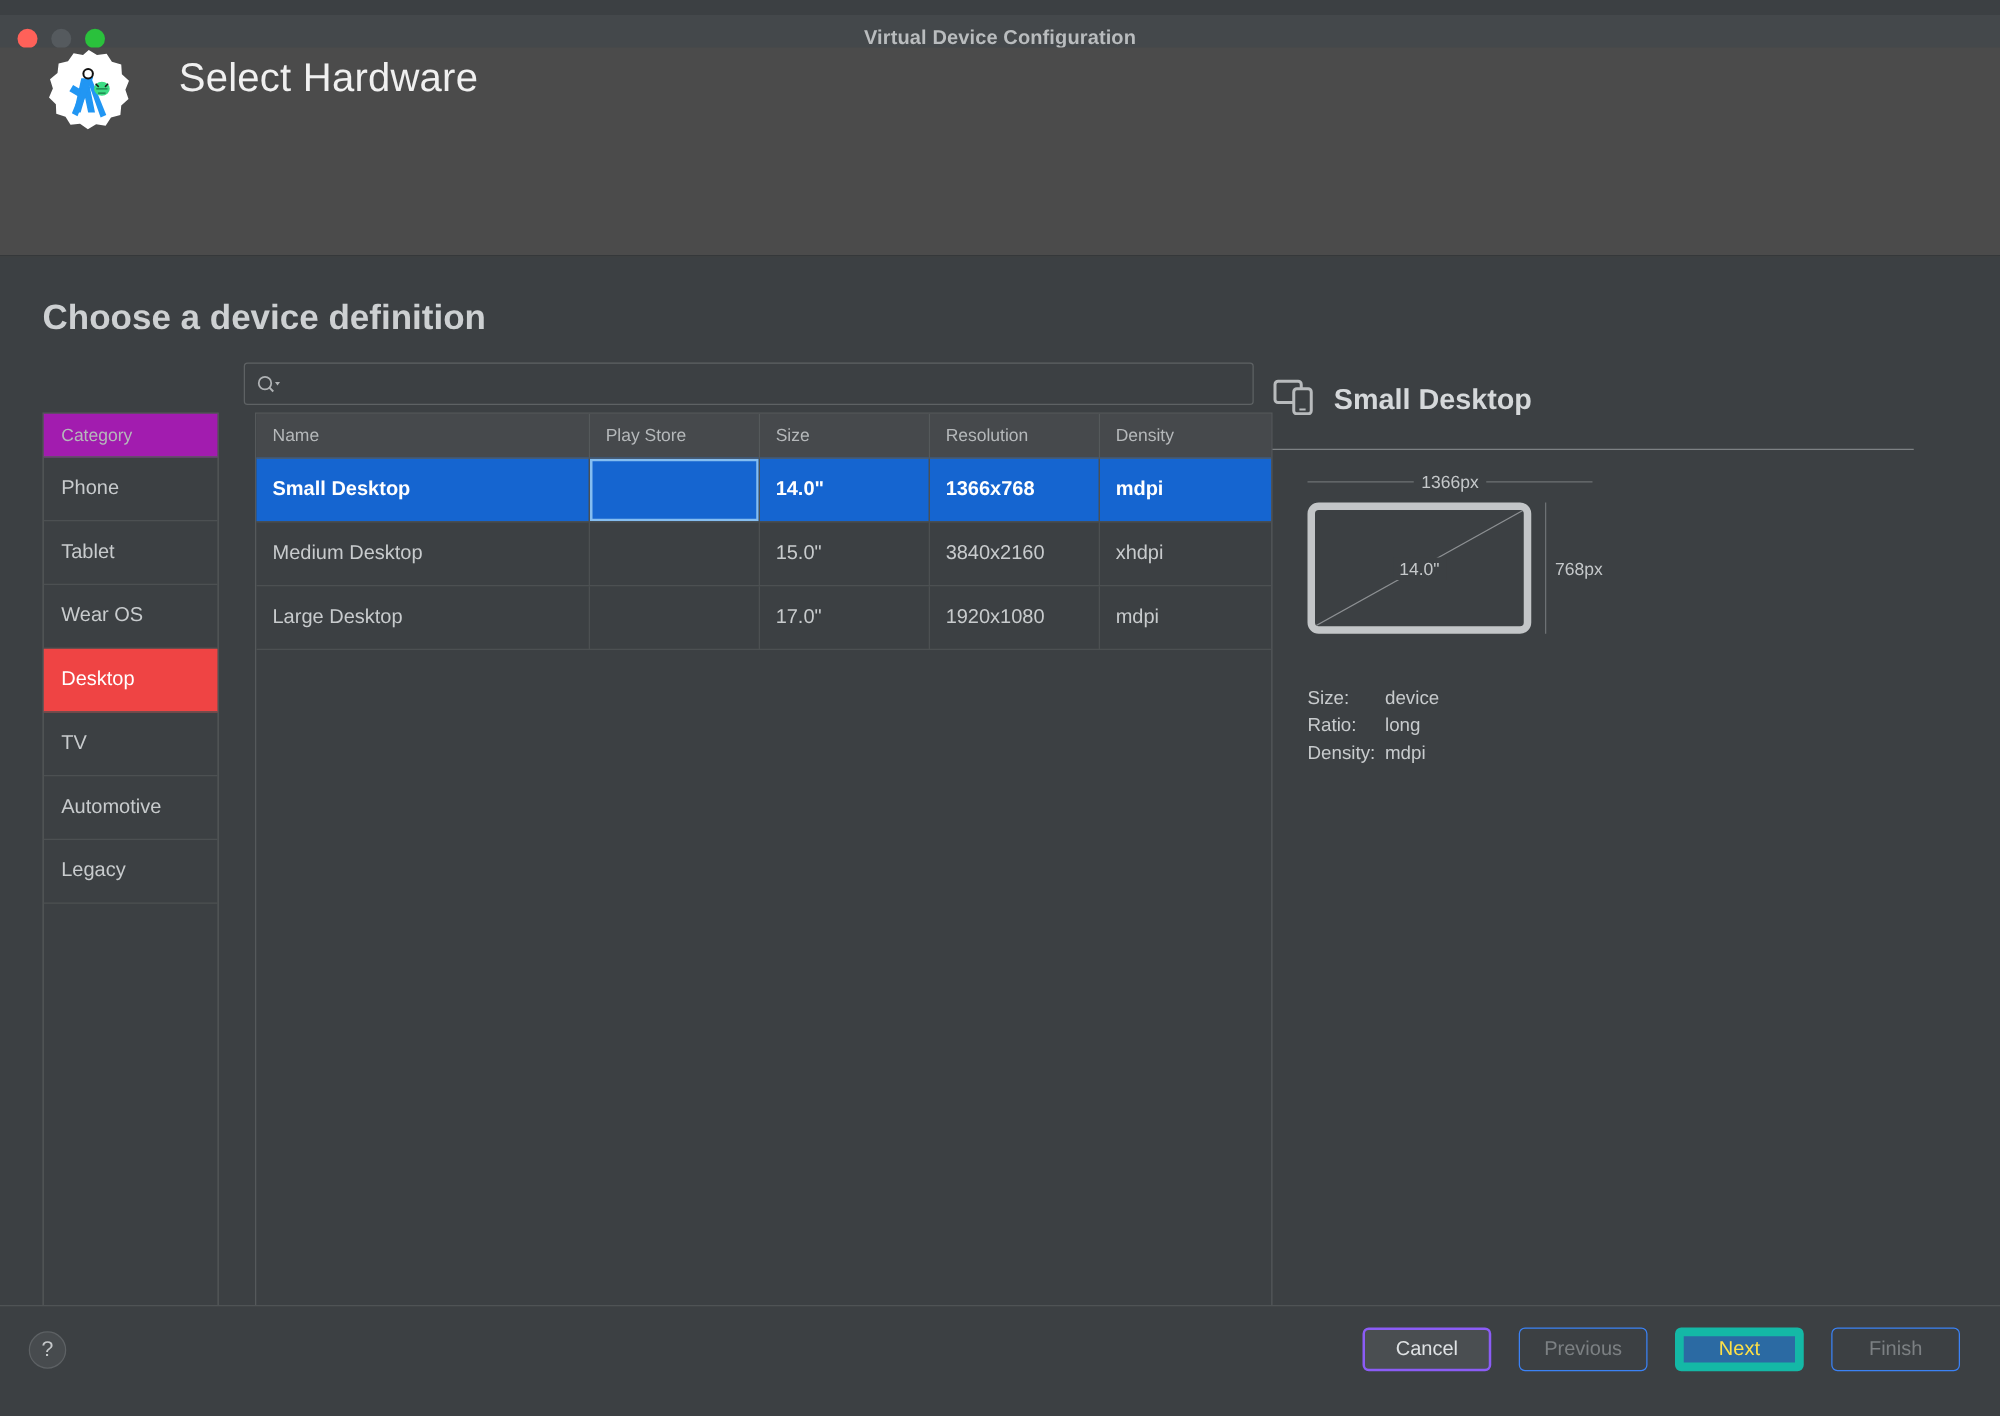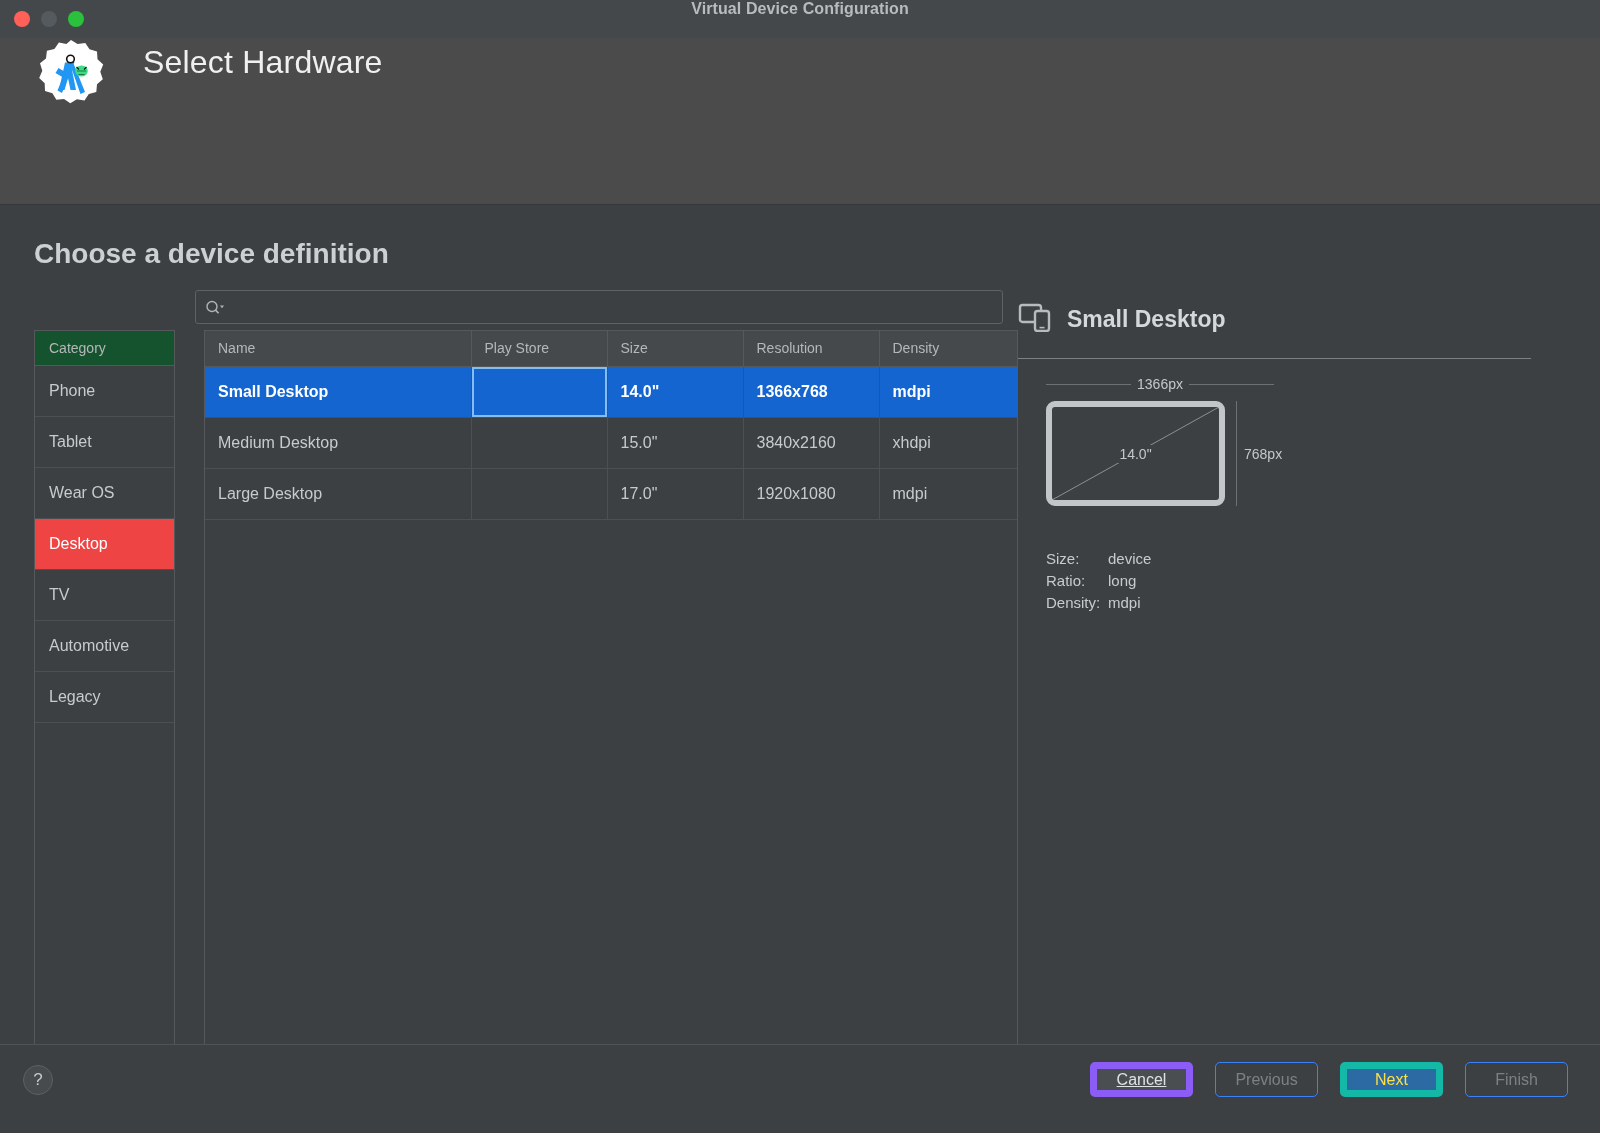--- a/index.html
+++ b/index.html
@@ -15,23 +15,23 @@
   #app {
     position: relative;
     width: 1600px;
     height: 1133px;
     background: #3c4043;
     color: #c8cbcd;
   }
 
   
   .titlebar {
-    position: absolute; left: 0; top: 0; width: 1600px; height: 38px;
+    position: absolute; left: 0; top: 12px; width: 1600px; height: 38px;
     background: #44484b;
-    display: flex; 
+    display: flex; align-items: center;
   }
   .traffic {
     position: absolute; left: 14px; top: 11px;
     display: flex; gap: 11px;
   }
   .tl { width: 16px; height: 16px; border-radius: 50%; }
   .tl.red    { background: #ff6159; }
   .tl.yellow { background: #555a5e; }
   .tl.green  { background: #2ac13c; }
   .title-text {
@@ -88,21 +88,21 @@
   .category-panel {
     position: absolute; left: 34px; top: 124px;
     width: 141px; height: 770px;
     background: #3c4043;
     border: 1px solid #55595b;
   }
   .cat-header {
     height: 35px; display: flex; align-items: center;
     padding-left: 14px;
     font-size: 14px; color: #b5b8ba;
-    background: #14532d;
+    background: #a21caf;
     border-bottom: 1px solid #55595b;
   }
   .cat-item {
     height: 51px; display: flex; align-items: center;
     padding-left: 14px;
     font-size: 16px; color: #c8cbcd;
     border-bottom: 1px solid #4c5052;
   }
   .cat-item.selected { background: #ef4444; color: #ffffff; }
 
@@ -239,21 +239,21 @@
     position: absolute; right: 32px; top: 17px;
     display: flex; gap: 22px;
   }
   .nav-btn {
     width: 103px; height: 35px;
     border-radius: 5px;
     font-size: 16px;
     display: flex; align-items: center; justify-content: center;
     font-family: "Liberation Sans", sans-serif;
   }
-  .nav-btn.normal   { background: #4a4e51; border: 7px solid #8b5cf6; color: #dfe2e4; text-decoration: underline; }
+  .nav-btn.normal   { background: #4a4e51; border: 2px solid #8b5cf6; color: #dfe2e4; }
   .nav-btn.disabled { background: #3c4043; border: 1px solid #3b82f6; color: #7c8083; }
   .nav-btn.primary  { background: #2b6aa3; border: 7px solid #14b8a6; color: #fde047; }
 </style>
 </head>
 <body>
 
 <div id="app">
 
   <div class="titlebar">
     <div class="traffic">

